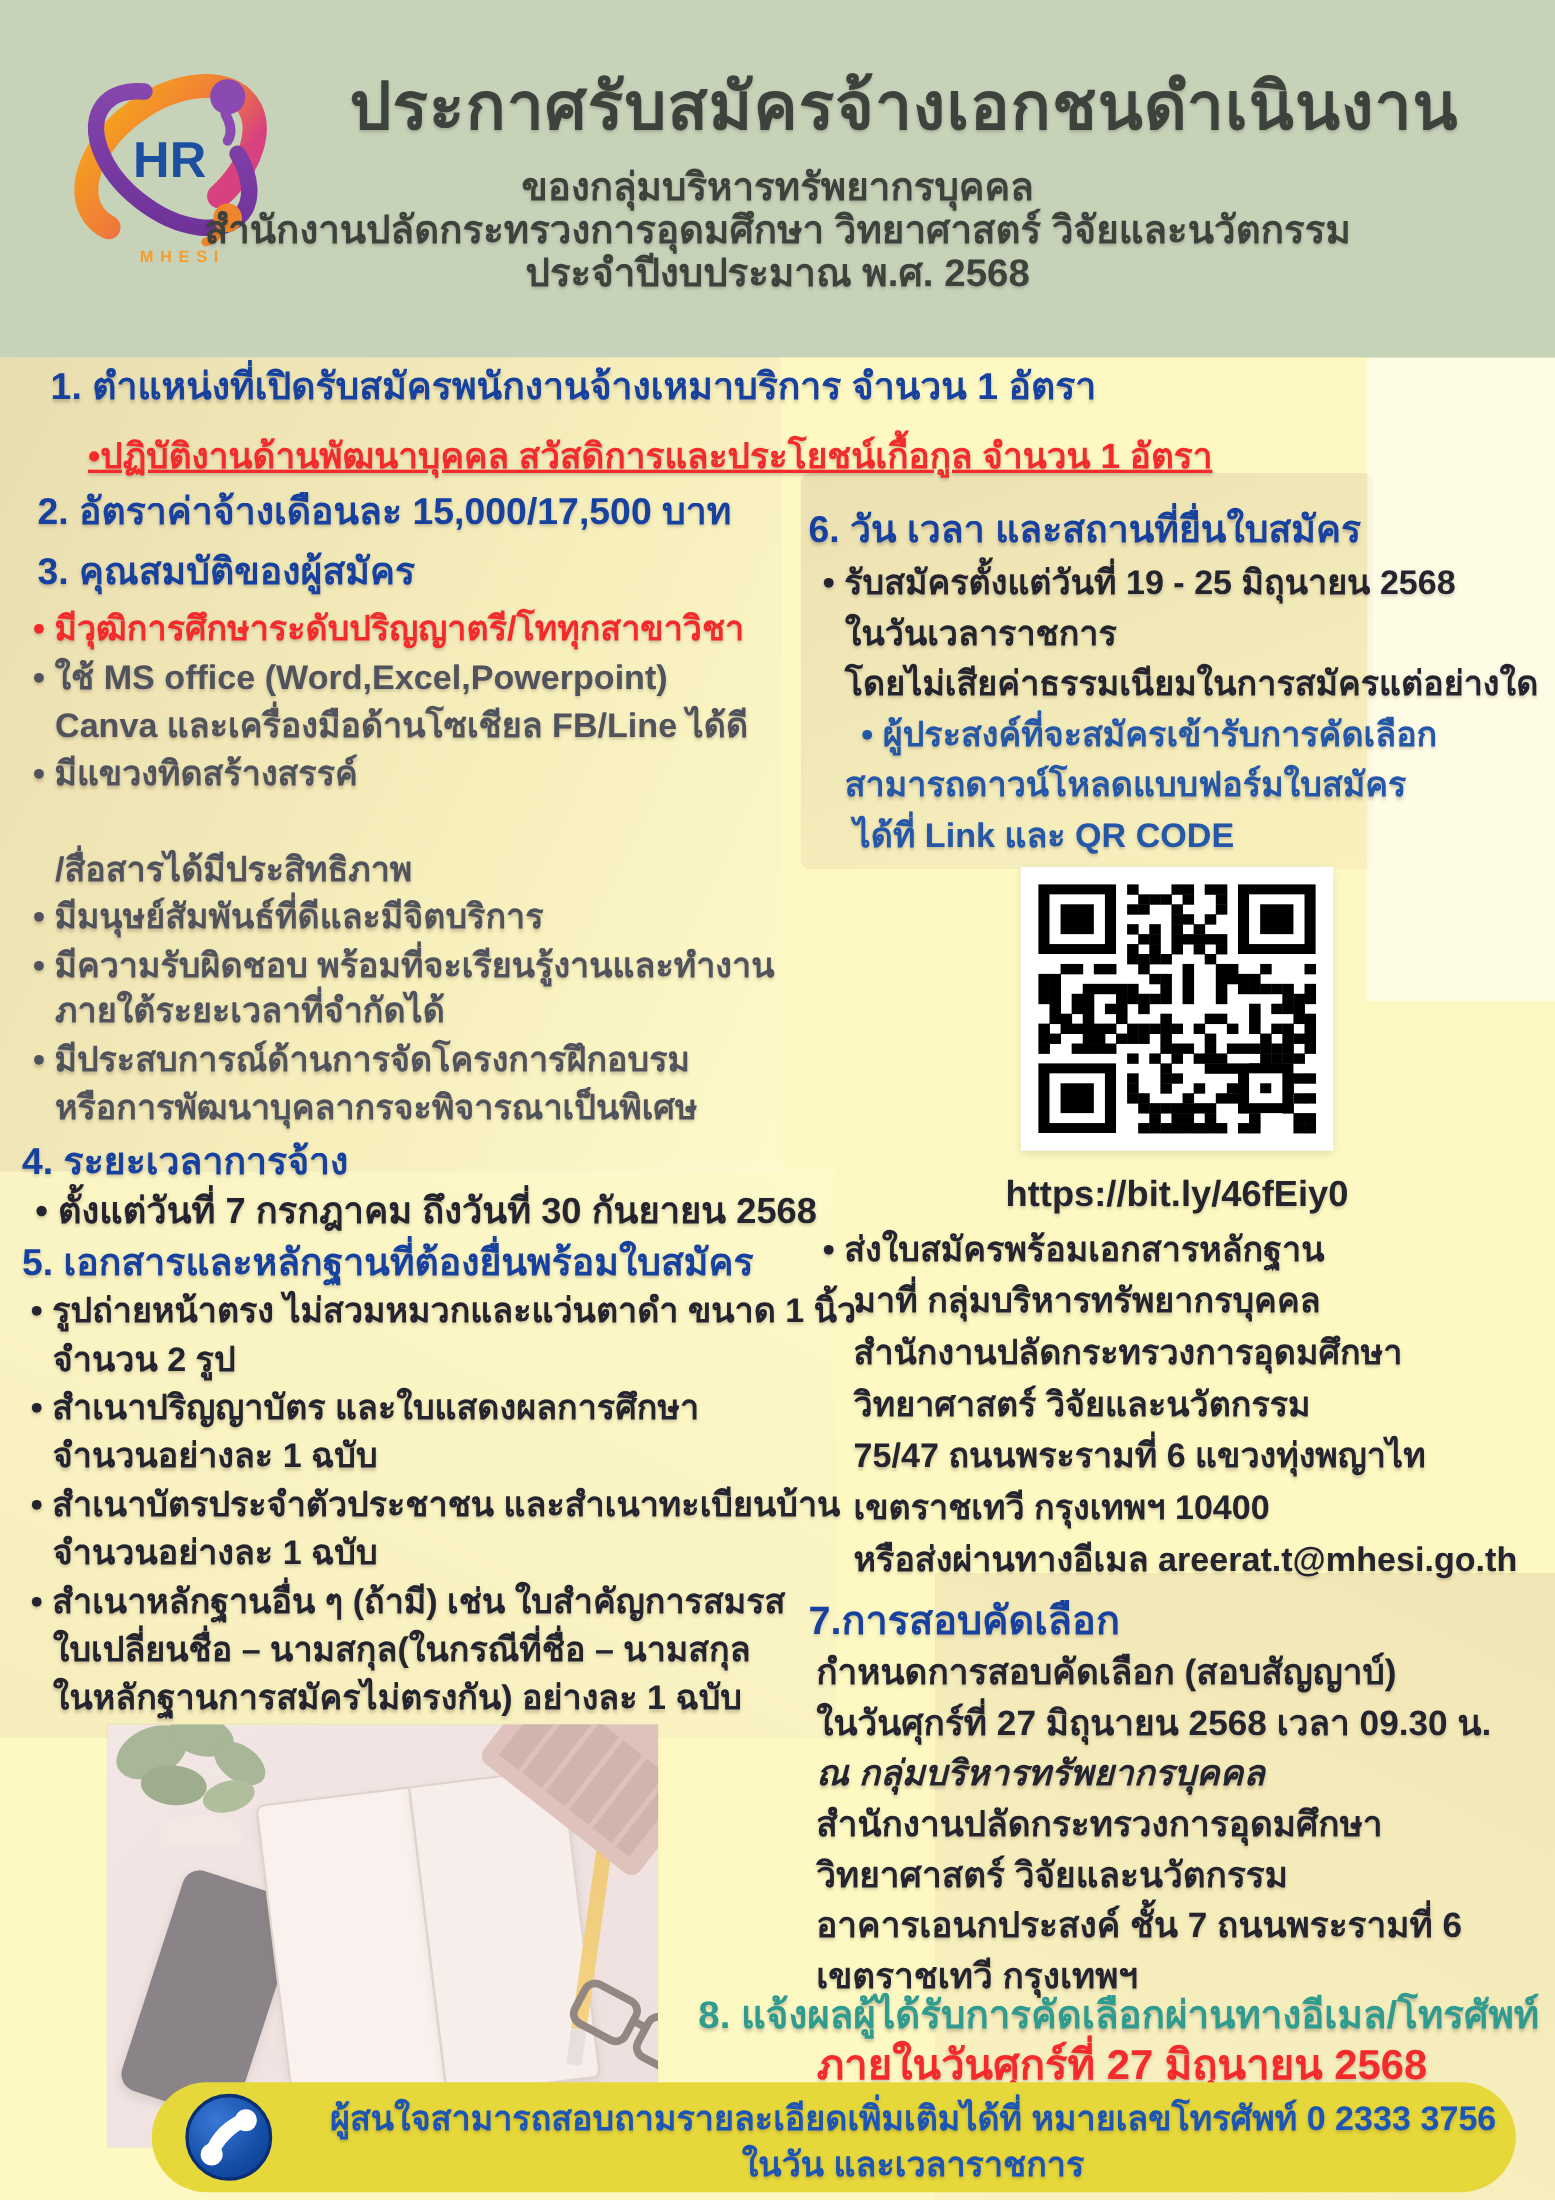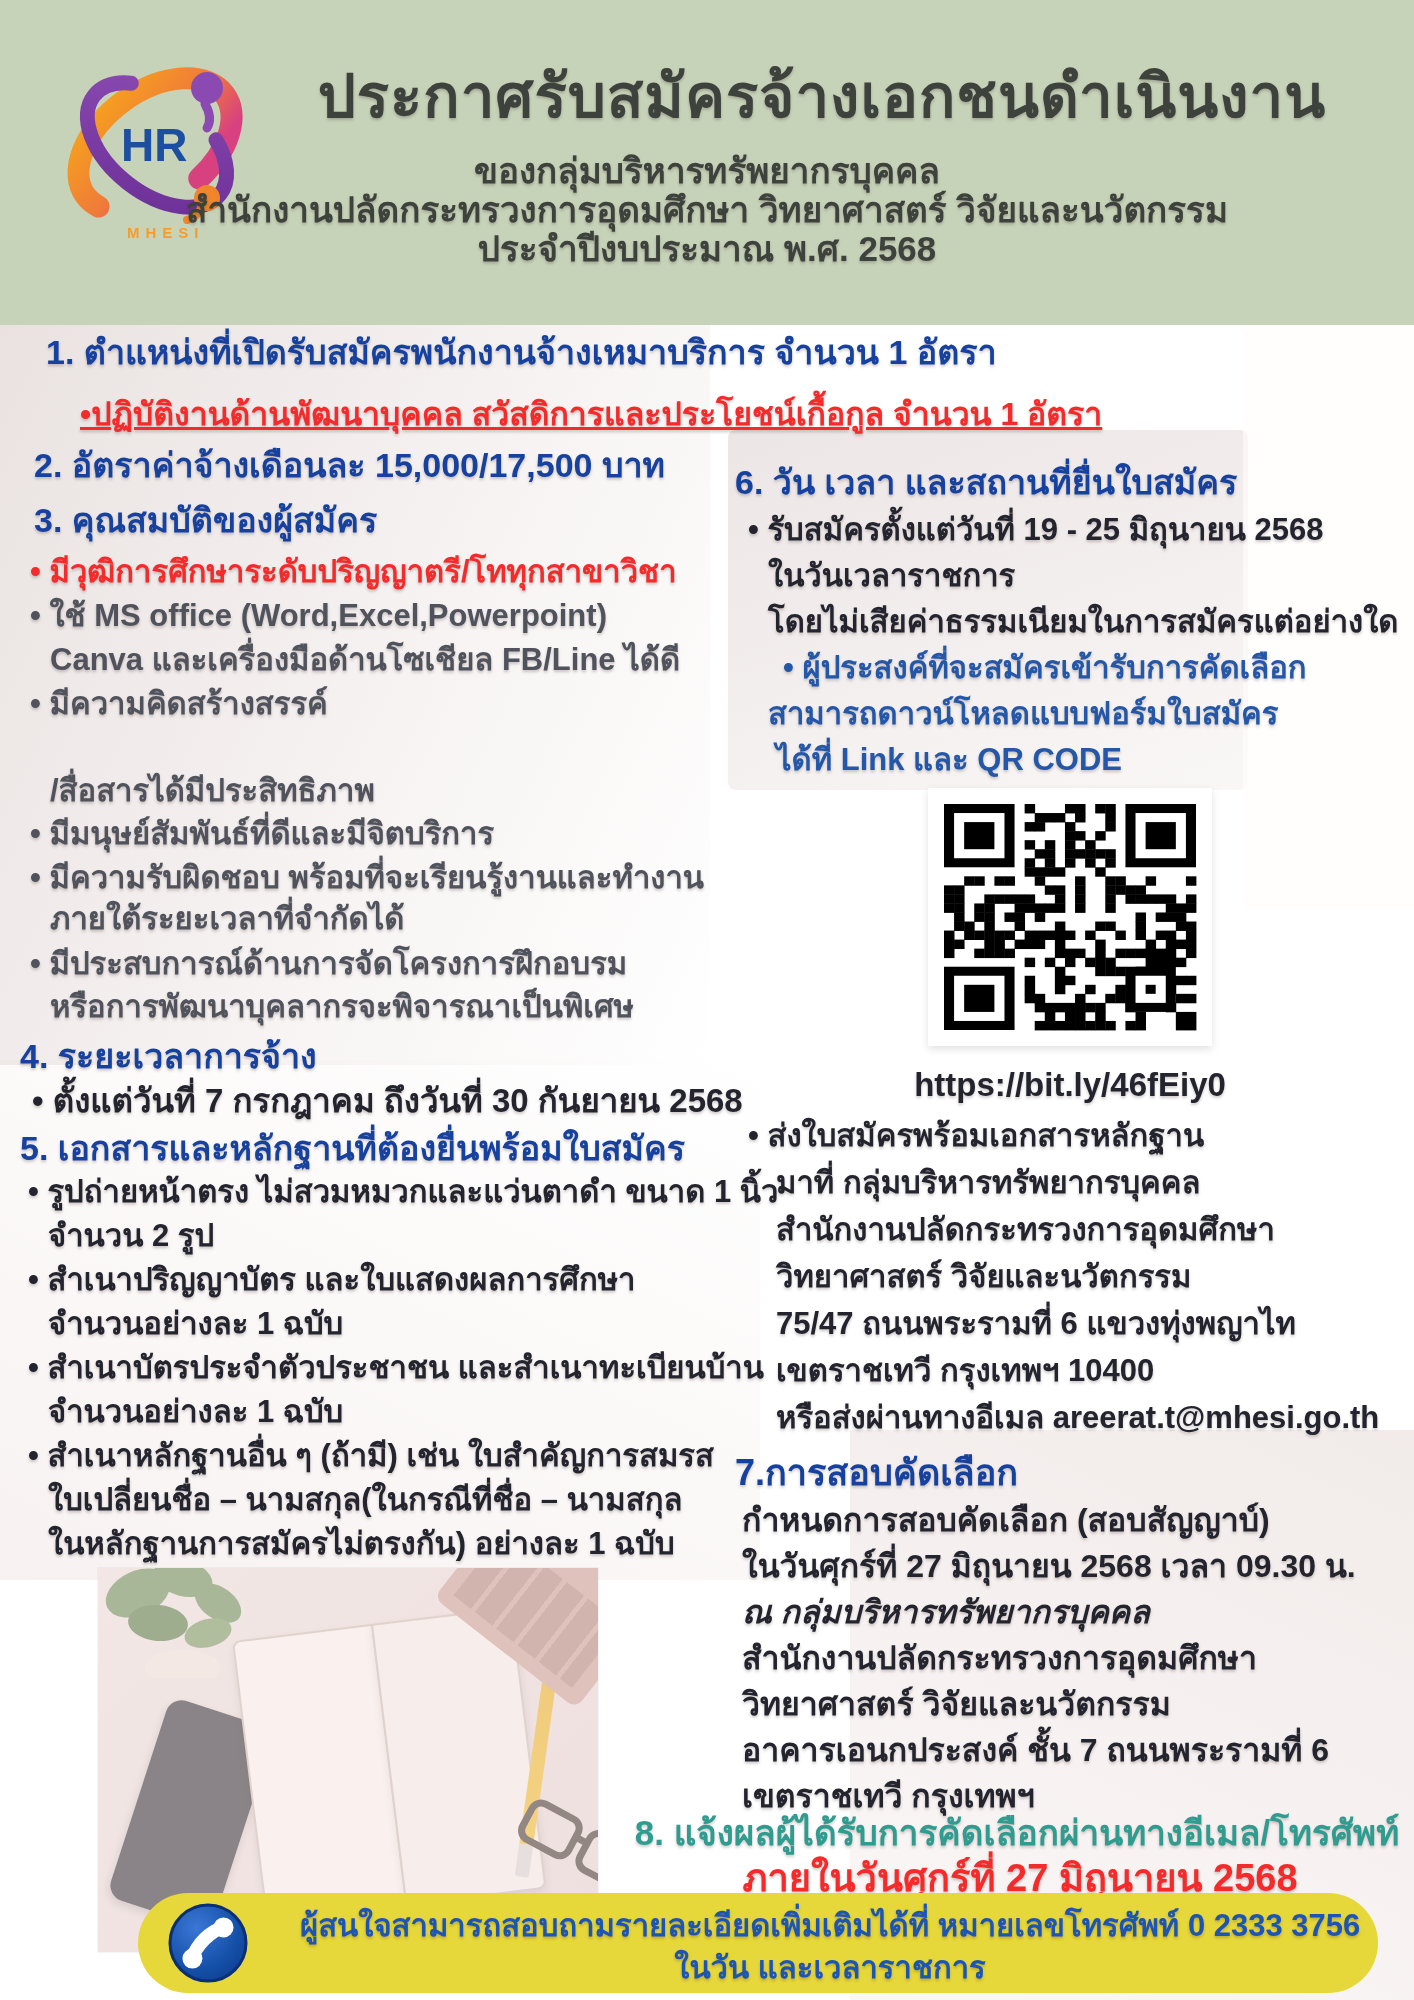--- a/index.html
+++ b/index.html
@@ -1,18 +1,18 @@
 <!DOCTYPE html>
 <html><head>
 <meta charset="utf-8">
 <style>
   html,body{margin:0;padding:0;background:#888;}
   #poster{
     position:relative;width:1414px;height:2000px;margin:0 auto;
-    background:#ffffff;overflow:hidden;
+    background:#fef9c3;overflow:hidden;
     font-family:"Liberation Sans","DejaVu Sans",sans-serif;
   }
   .abs{position:absolute;}
   .ln{white-space:nowrap;font-weight:700;line-height:1.18;
       text-shadow:0 2px 3px rgba(60,40,40,.25);}
   .ctr{text-align:center;}
   
   .header-band{left:0;top:0;width:1414px;height:325px;background:#c7d3b9;}
   .title{left:235px;top:62px;width:1174px;font-size:60px;color:#3d423c;
          font-weight:800;letter-spacing:1px;}
@@ -88,21 +88,21 @@
 
   <div class="abs ln h blue" style="left:46px;top:332px;">1. ตำแหน่งที่เปิดรับสมัครพนักงานจ้างเหมาบริการ จำนวน 1 อัตรา</div>
   <div class="abs ln b red" style="left:80px;top:396px;font-size:32px;text-decoration:underline;">•ปฏิบัติงานด้านพัฒนาบุคคล สวัสดิการและประโยชน์เกื้อกูล จำนวน 1 อัตรา</div>
 
   <div class="abs ln h blue" style="left:34px;top:445px;">2. อัตราค่าจ้างเดือนละ 15,000/17,500 บาท</div>
   <div class="abs ln h blue" style="left:34px;top:500px;">3. คุณสมบัติของผู้สมัคร</div>
 
   <div class="abs ln b red" style="left:30px;top:554px;">• มีวุฒิการศึกษาระดับปริญญาตรี/โททุกสาขาวิชา</div>
   <div class="abs ln b gray" style="left:30px;top:598px;">• ใช้ MS office (Word,Excel,Powerpoint)</div>
   <div class="abs ln b gray cont" style="left:30px;top:642px;">Canva และเครื่องมือด้านโซเชียล FB/Line ได้ดี</div>
-  <div class="abs ln b gray" style="left:30px;top:686px;">• มีความคิดสร้างสรรค์</div>
+  <div class="abs ln b gray" style="left:30px;top:686px;">• มีแขวงทิดสร้างสรรค์</div>
   <div class="abs ln b gray" style="left:30px;top:816px;">• มีมนุษย์สัมพันธ์ที่ดีและมีจิตบริการ</div>
   <div class="abs ln b gray cont" style="left:30px;top:773px;">/สื่อสารได้มีประสิทธิภาพ</div>
   <div class="abs ln b gray" style="left:30px;top:860px;">• มีความรับผิดชอบ พร้อมที่จะเรียนรู้งานและทำงาน</div>
   <div class="abs ln b gray cont" style="left:30px;top:901px;">ภายใต้ระยะเวลาที่จำกัดได้</div>
   <div class="abs ln b gray" style="left:30px;top:946px;">• มีประสบการณ์ด้านการจัดโครงการฝึกอบรม</div>
   <div class="abs ln b gray cont" style="left:30px;top:989px;">หรือการพัฒนาบุคลากรจะพิจารณาเป็นพิเศษ</div>
 
   <div class="abs ln h blue" style="left:20px;top:1036px;">4. ระยะเวลาการจ้าง</div>
   <div class="abs ln dark" style="left:32px;top:1082px;font-size:33px;">• ตั้งแต่วันที่ 7 กรกฎาคม ถึงวันที่ 30 กันยายน 2568</div>
   <div class="abs ln h blue" style="left:20px;top:1128px;">5. เอกสารและหลักฐานที่ต้องยื่นพร้อมใบสมัคร</div>

